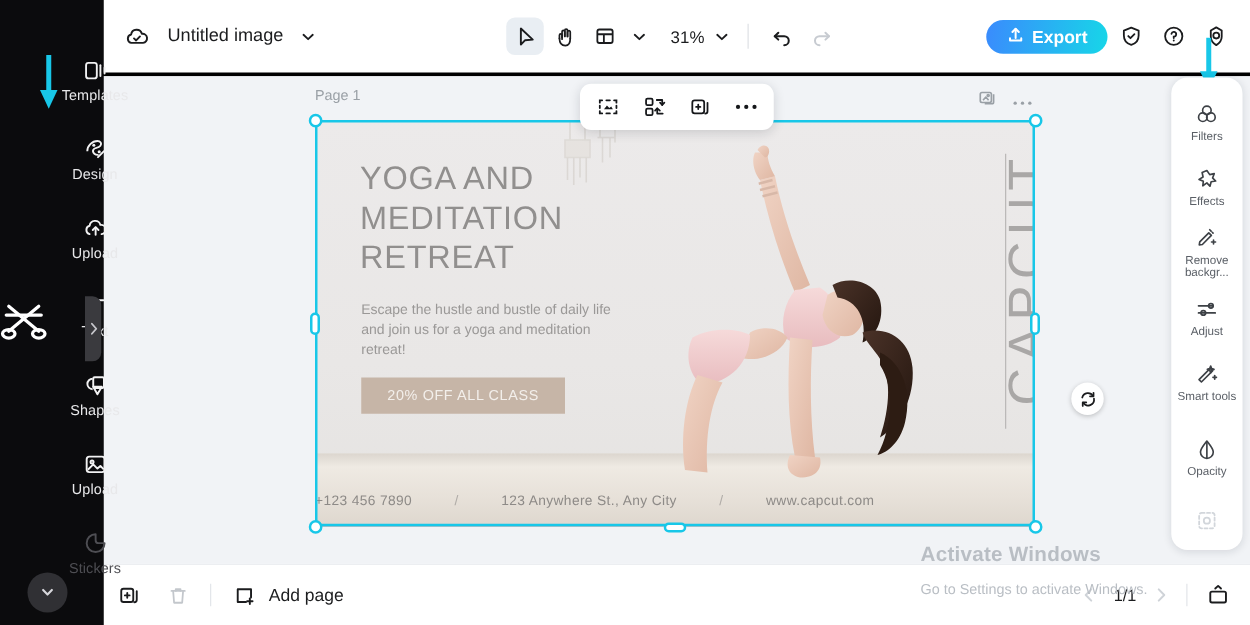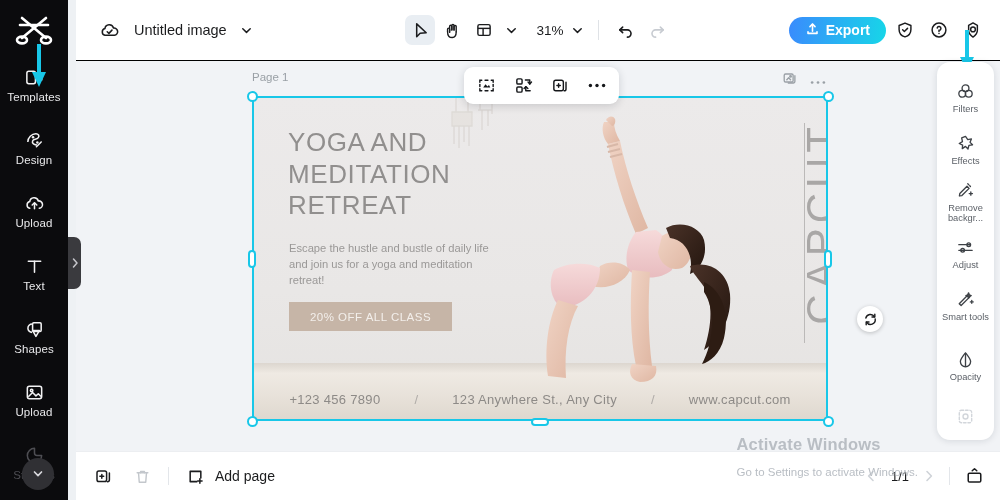--- a/index.html
+++ b/index.html
@@ -6,22 +6,22 @@
   html, body {
     width: 1000px; height: 500px;
     overflow: hidden;
     font-family: "Liberation Sans", sans-serif;
     background: #eef1f4;
   }
   .app { position: relative; width: 1000px; height: 500px; }
 
   
   .sidebar {
-    position: absolute; left: 0; top: 0; width: 68px; height: 500px;
-    background: #0b0b0d; display: flex; flex-direction: column; align-items: center;
+    position: absolute; left: 0; top: 0; width: 83px; height: 500px;
+    background: #0b0b0d; display: flex; align-items: center;
     z-index: 30;
   }
   .logo { margin-top: 13px; width: 40px; height: 34px; display: flex; align-items: center; justify-content: center; }
   .nav { width: 100%; margin-top: 6px; display: flex; flex-direction: column; align-items: center; }
   .nav-item {
     width: 76px; height: 63px; display: flex; flex-direction: column;
     align-items: center; justify-content: center; gap: 3px; cursor: pointer;
   }
   .nav-item .ic { width: 22px; height: 22px; display: flex; align-items: center; justify-content: center; color: #f2f2f3; }
   .nav-item .lb { font-size: 11.5px; color: #e8e8ea; letter-spacing: .1px; }
@@ -38,21 +38,21 @@
     justify-content: center; cursor: pointer; z-index: 32;
   }
   .arrow-down-left {
     position: absolute; left: 31px; top: 44px; width: 16px; height: 44px; z-index: 33;
   }
 
   
   .topbar {
     position: absolute; left: 76px; top: 0; width: 924px; height: 61px;
     background: #fff; display: flex; align-items: center;
-    border-bottom: 1px solid #000000;
+    border-bottom: 3px solid #000000;
   }
   .tb-left { display: flex; align-items: center; gap: 10px; padding-left: 18px; }
   .doc-title { font-size: 14.5px; color: #1b1c1e; }
   .tb-center { position: absolute; left: 329px; display: flex; align-items: center; gap: 2px; }
   .tool-btn {
     width: 30px; height: 30px; border-radius: 7px; display: flex;
     align-items: center; justify-content: center; cursor: pointer; color: #1b1c1e;
   }
   .tool-btn.active { background: #e9eef3; }
   .chev-btn { width: 20px; height: 26px; display: flex; align-items: center; justify-content: center; cursor: pointer; }
@@ -103,22 +103,22 @@
   }
   .poster-cta span { font-size: 11.5px; color: #f3efeb; letter-spacing: .5px; }
   .poster-vert {
     position: absolute; right: 30px; top: 26px;
     transform: rotate(-90deg); transform-origin: right top;
     font-size: 42px; letter-spacing: 5px; color: #a9a7a6; white-space: nowrap;
   }
   .poster-vline { position: absolute; right: 23px; top: 27px; width: 1px; height: 220px; background: #bbb9b8; }
   .poster-footer {
     position: absolute; left: 0; right: 0; bottom: 14px;
-    display: flex; align-items: center; justify-content: center; gap: 34px;
-    font-size: 13px; color: #8d8a87; letter-spacing: .3px;
+    display: flex; align-items: center; justify-content: flex-start; gap: 34px;
+    font-size: 11px; color: #8d8a87; letter-spacing: .3px;
   }
   .poster-footer .sep { color: #b0aca8; }
 
   
   .figure { position: absolute; left: 292px; top: 18px; width: 214px; height: 290px; }
 
   
   .sel-frame {
     position: absolute; left: 176px; top: 35px; width: 576px; height: 325px;
     border: 2px solid #18c7e8; pointer-events: none;

